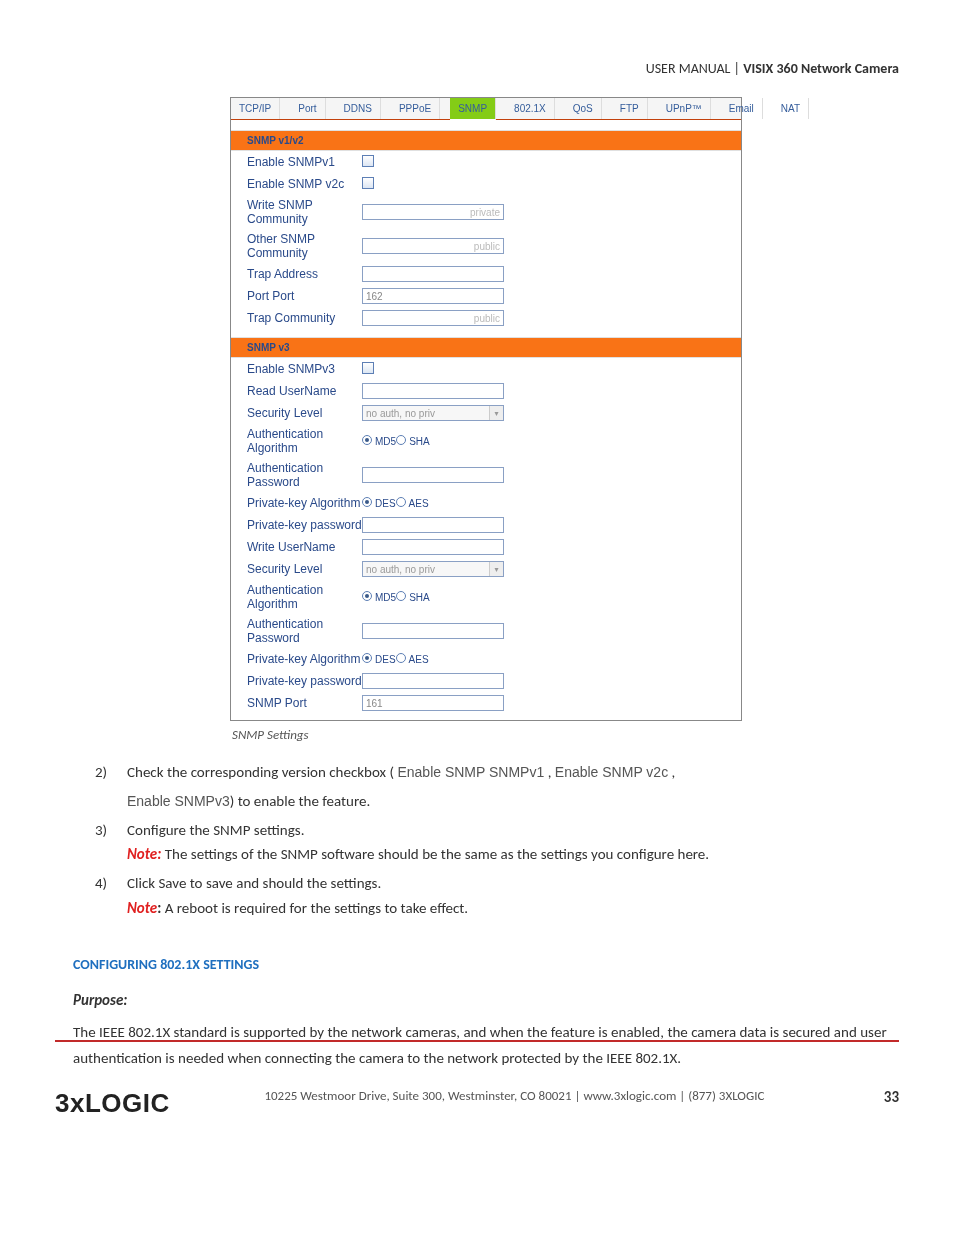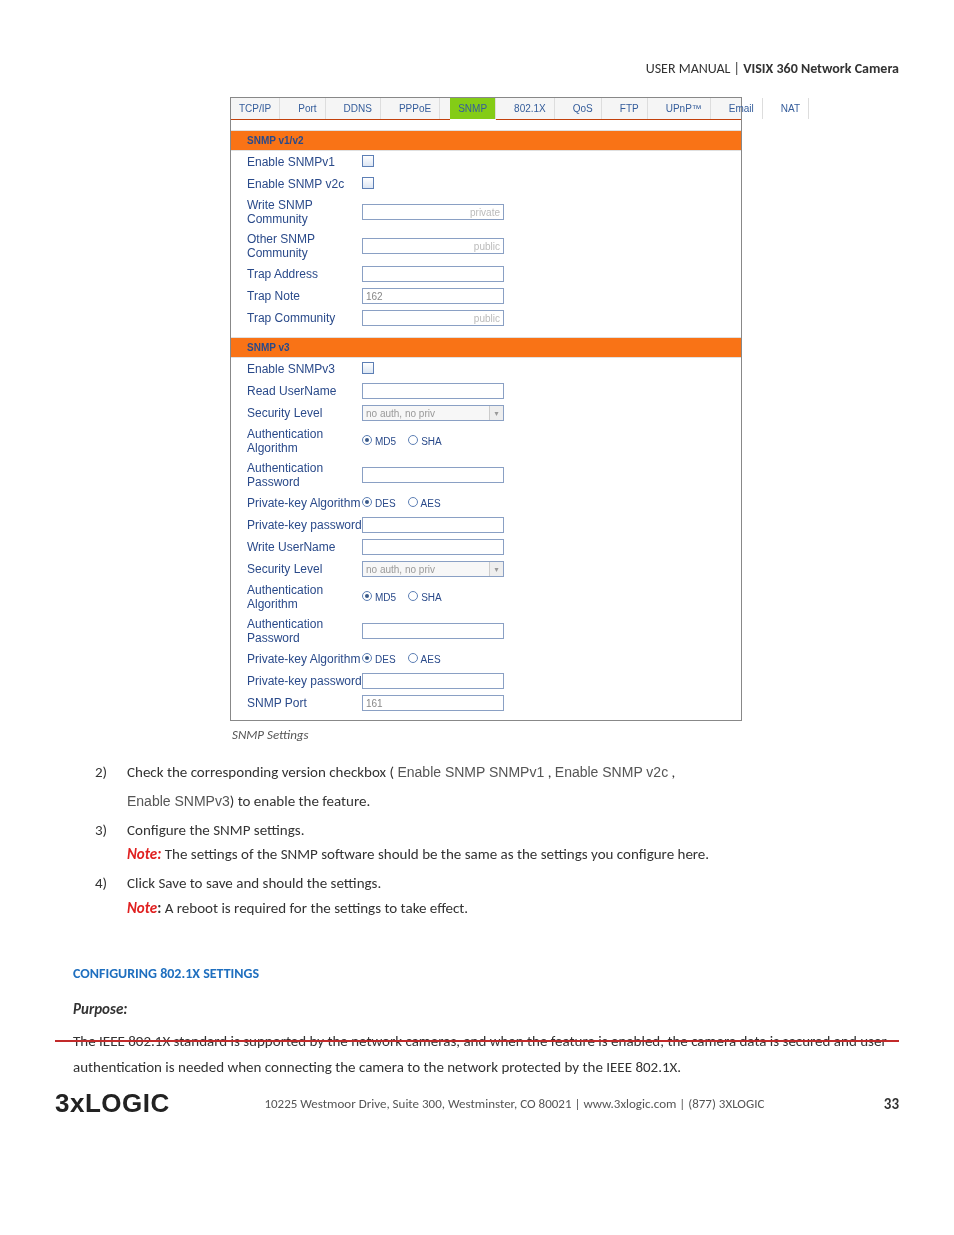--- a/index.html
+++ b/index.html
@@ -108,21 +108,21 @@
     font-size: 8px;
     color: #999;
   }
   .cbx {
     width: 12px;
     height: 12px;
     border: 1px solid #5d7fb5;
     background: linear-gradient(#fff,#dce6f3);
     display: inline-block;
   }
-  .radio-group { display: flex; gap: 12px; align-items: center; color: #2a4a8a; }
+  .radio-group { display: flex; gap: 0; align-items: center; color: #2a4a8a; }
   .rdio {
     width: 10px;
     height: 10px;
     border: 1px solid #5d7fb5;
     border-radius: 50%;
     display: inline-block;
     margin-right: 3px;
     position: relative;
   }
   .rdio.on::after {
@@ -166,21 +166,21 @@
   .inline-ui {
     font-family: Arial, sans-serif;
     font-size: 14px;
     color: #555;
   }
   .red { color: #e02020; font-style: italic; font-weight: 700; }
   .section-title {
     color: #1f6fbf;
     font-weight: 700;
     font-size: 14px;
-    margin-top: 41px;
+    margin-top: 32px;
     margin-bottom: 12px;
   }
   .purpose {
     font-style: italic;
     font-weight: 700;
     font-size: 15px;
     margin-bottom: 8px;
   }
   .body-text { font-size: 15px; line-height: 1.7; }
 
@@ -191,21 +191,20 @@
     top: 1040px;
     height: 2px;
     background: #c22a2a;
   }
   .footer {
     position: absolute;
     left: 55px;
     right: 55px;
     top: 1088px;
     display: flex;
-    align-items: center;
     justify-content: space-between;
   }
   .footer .logo {
     font-family: Arial, sans-serif;
     font-weight: 900;
     font-size: 26px;
     letter-spacing: 0.5px;
     color: #222;
   }
   .footer .logo .x { font-size:26px; }
@@ -261,21 +260,21 @@
       </div>
     <div class="row">
         <span class="label">Other SNMP Community</span>
         <input class="tinput dis" value="public" style="">
       </div>
     <div class="row">
         <span class="label">Trap Address</span>
         <input class="tinput" style="">
       </div>
     <div class="row">
-        <span class="label">Trap Note</span>
+        <span class="label">Port Port</span>
         <input class="tinput" value="162" style="">
       </div>
     <div class="row">
         <span class="label">Trap Community</span>
         <input class="tinput dis" value="public" style="">
       </div>
 
     <div class="section-head">SNMP v3</div>
     <div class="row">
         <span class="label">Enable SNMPv3</span>

